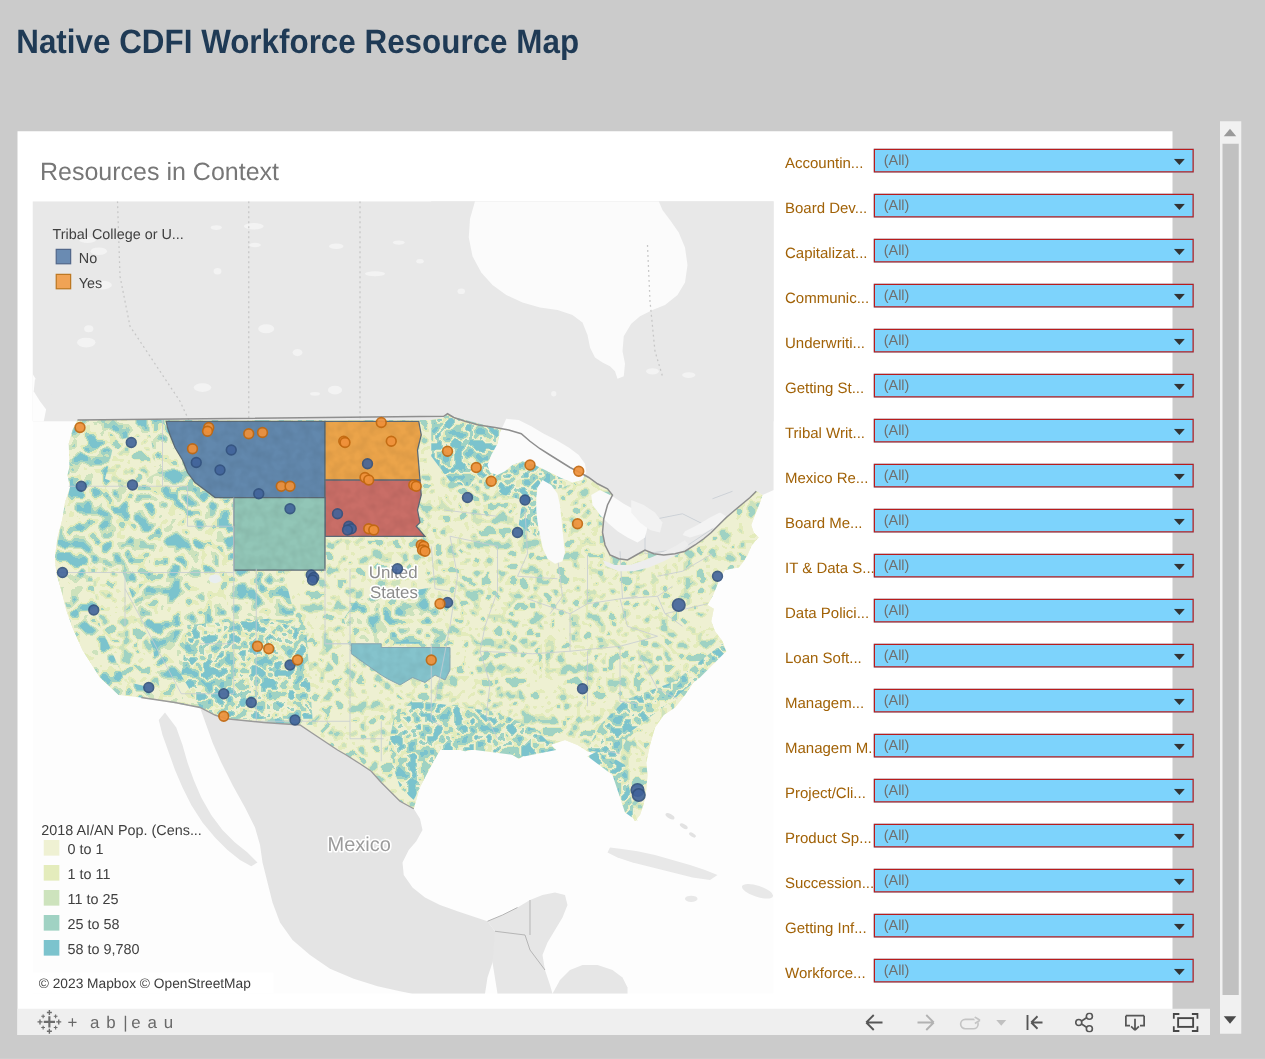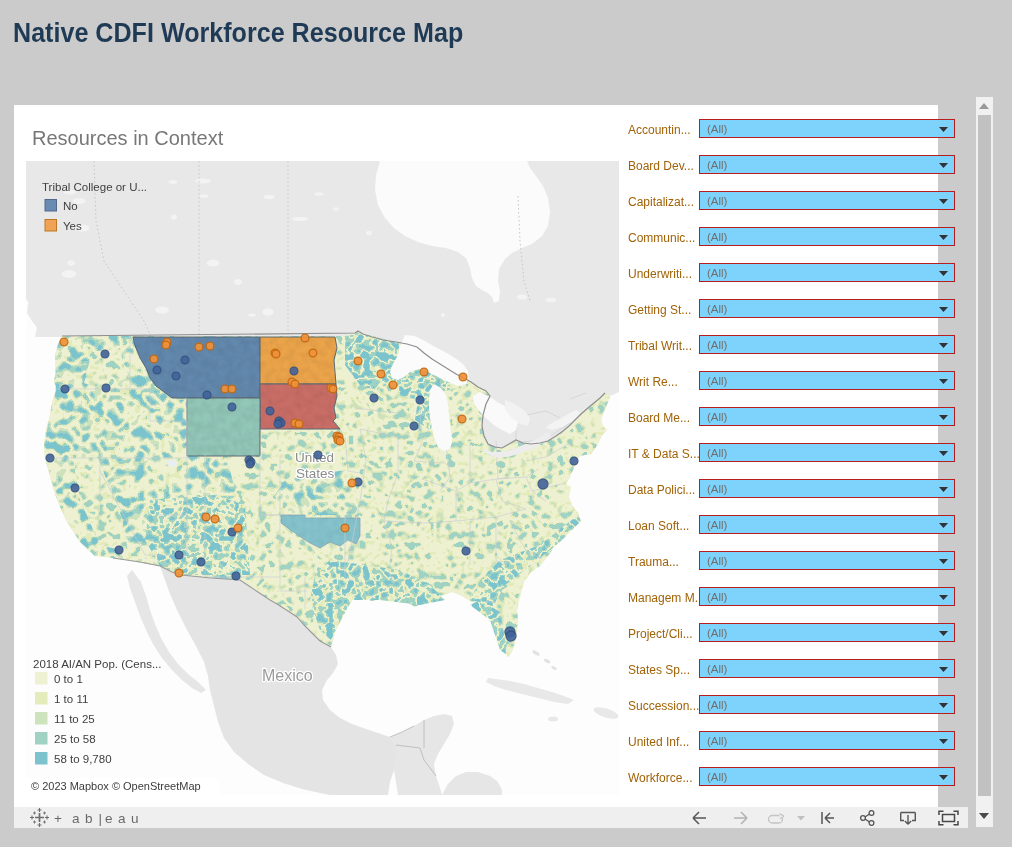--- a/index.html
+++ b/index.html
@@ -390,21 +390,21 @@
 <div class="frow" style="top:230px">
       <span class="flab">Tribal Writ...</span>
       <span class="fbox">
         <span class="fall">(All)</span>
         <svg class="farr" width="9" height="5" viewBox="0 0 9 5">
           <path d="M0,0 L9,0 4.5,5 Z" fill="#333"></path>
         </svg>
       </span>
     </div>
 <div class="frow" style="top:266px">
-      <span class="flab">Writ Re...</span>
+      <span class="flab">Mexico Re...</span>
       <span class="fbox">
         <span class="fall">(All)</span>
         <svg class="farr" width="9" height="5" viewBox="0 0 9 5">
           <path d="M0,0 L9,0 4.5,5 Z" fill="#333"></path>
         </svg>
       </span>
     </div>
 <div class="frow" style="top:302px">
       <span class="flab">Board Me...</span>
       <span class="fbox">
@@ -435,21 +435,21 @@
 <div class="frow" style="top:410px">
       <span class="flab">Loan Soft...</span>
       <span class="fbox">
         <span class="fall">(All)</span>
         <svg class="farr" width="9" height="5" viewBox="0 0 9 5">
           <path d="M0,0 L9,0 4.5,5 Z" fill="#333"></path>
         </svg>
       </span>
     </div>
 <div class="frow" style="top:446px">
-      <span class="flab">Trauma...</span>
+      <span class="flab">Managem...</span>
       <span class="fbox">
         <span class="fall">(All)</span>
         <svg class="farr" width="9" height="5" viewBox="0 0 9 5">
           <path d="M0,0 L9,0 4.5,5 Z" fill="#333"></path>
         </svg>
       </span>
     </div>
 <div class="frow" style="top:482px">
       <span class="flab">Managem M...</span>
       <span class="fbox">
@@ -462,39 +462,39 @@
 <div class="frow" style="top:518px">
       <span class="flab">Project/Cli...</span>
       <span class="fbox">
         <span class="fall">(All)</span>
         <svg class="farr" width="9" height="5" viewBox="0 0 9 5">
           <path d="M0,0 L9,0 4.5,5 Z" fill="#333"></path>
         </svg>
       </span>
     </div>
 <div class="frow" style="top:554px">
-      <span class="flab">States Sp...</span>
+      <span class="flab">Product Sp...</span>
       <span class="fbox">
         <span class="fall">(All)</span>
         <svg class="farr" width="9" height="5" viewBox="0 0 9 5">
           <path d="M0,0 L9,0 4.5,5 Z" fill="#333"></path>
         </svg>
       </span>
     </div>
 <div class="frow" style="top:590px">
       <span class="flab">Succession...</span>
       <span class="fbox">
         <span class="fall">(All)</span>
         <svg class="farr" width="9" height="5" viewBox="0 0 9 5">
           <path d="M0,0 L9,0 4.5,5 Z" fill="#333"></path>
         </svg>
       </span>
     </div>
 <div class="frow" style="top:626px">
-      <span class="flab">United Inf...</span>
+      <span class="flab">Getting Inf...</span>
       <span class="fbox">
         <span class="fall">(All)</span>
         <svg class="farr" width="9" height="5" viewBox="0 0 9 5">
           <path d="M0,0 L9,0 4.5,5 Z" fill="#333"></path>
         </svg>
       </span>
     </div>
 <div class="frow" style="top:662px">
       <span class="flab">Workforce...</span>
       <span class="fbox">

